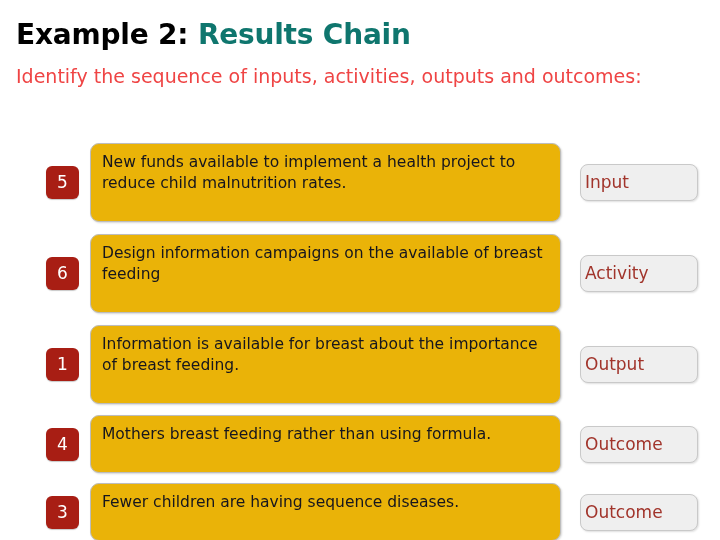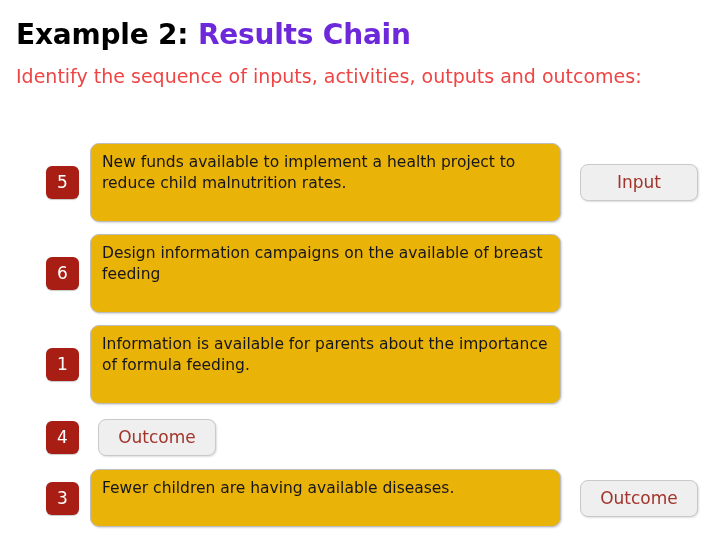--- a/index.html
+++ b/index.html
@@ -27,21 +27,21 @@
     font-size: 28px;
     line-height: 34px;
     font-weight: bold;
     letter-spacing: -0.2px;
     white-space: nowrap;
   }
   #page-title .title-lead {
     color: #000000;
   }
   #page-title .title-accent {
-    color: #6d28d9;
+    color: #0f766e;
   }
   #page-subtitle {
     margin: 0;
     padding-top: 11px;
     font-size: 19px;
     line-height: 26px;
     color: #ef4444;
     font-weight: normal;
     width: 640px;
   }
@@ -109,21 +109,21 @@
     margin-left: 19px;
     width: 118px;
     box-sizing: border-box;
     background: #efefef;
     border: 1px solid #c9c9c9;
     border-radius: 8px;
     box-shadow: 1px 1px 2px rgba(0,0,0,0.13);
     color: #a1342b;
     font-size: 17px;
     line-height: 20px;
-    text-align: center;
+    text-align: left;
     padding: 7px 4px 8px 4px;
   }
 
   
   #row-1 { margin-bottom: 12px; }
   #row-2 { margin-bottom: 12px; }
   #row-3 { margin-bottom: 11px; }
   #row-4 { margin-bottom: 10px; }
   #row-5 { margin-bottom: 10px; }
   #row-6 { margin-bottom: 0; }
@@ -146,38 +146,43 @@
         <span class="statement-text">New funds available to implement a health project to reduce child malnutrition rates.</span>
       </div>
       <div class="result-tag">Input</div>
     </div>
 
     <div class="chain-row two-line" id="row-2">
       <div class="order-badge">6</div>
       <div class="statement-card">
         <span class="statement-text">Design information campaigns on the available of breast feeding</span>
       </div>
+      <div class="result-tag">Activity</div>
     </div>
 
     <div class="chain-row two-line" id="row-3">
       <div class="order-badge">1</div>
       <div class="statement-card">
-        <span class="statement-text">Information is available for parents about the importance of formula feeding.</span>
+        <span class="statement-text">Information is available for breast about the importance of breast feeding.</span>
       </div>
+      <div class="result-tag">Output</div>
     </div>
 
     <div class="chain-row" id="row-4">
       <div class="order-badge">4</div>
+      <div class="statement-card">
+        <span class="statement-text">Mothers breast feeding rather than using formula.</span>
+      </div>
       <div class="result-tag">Outcome</div>
     </div>
 
     <div class="chain-row" id="row-5">
       <div class="order-badge">3</div>
       <div class="statement-card">
-        <span class="statement-text">Fewer children are having available diseases.</span>
+        <span class="statement-text">Fewer children are having sequence diseases.</span>
       </div>
       <div class="result-tag">Outcome</div>
     </div>
 
     <div class="chain-row" id="row-6">
       <div class="order-badge">2</div>
       <div class="result-tag">Outcome</div>
     </div>
 
   </div>

